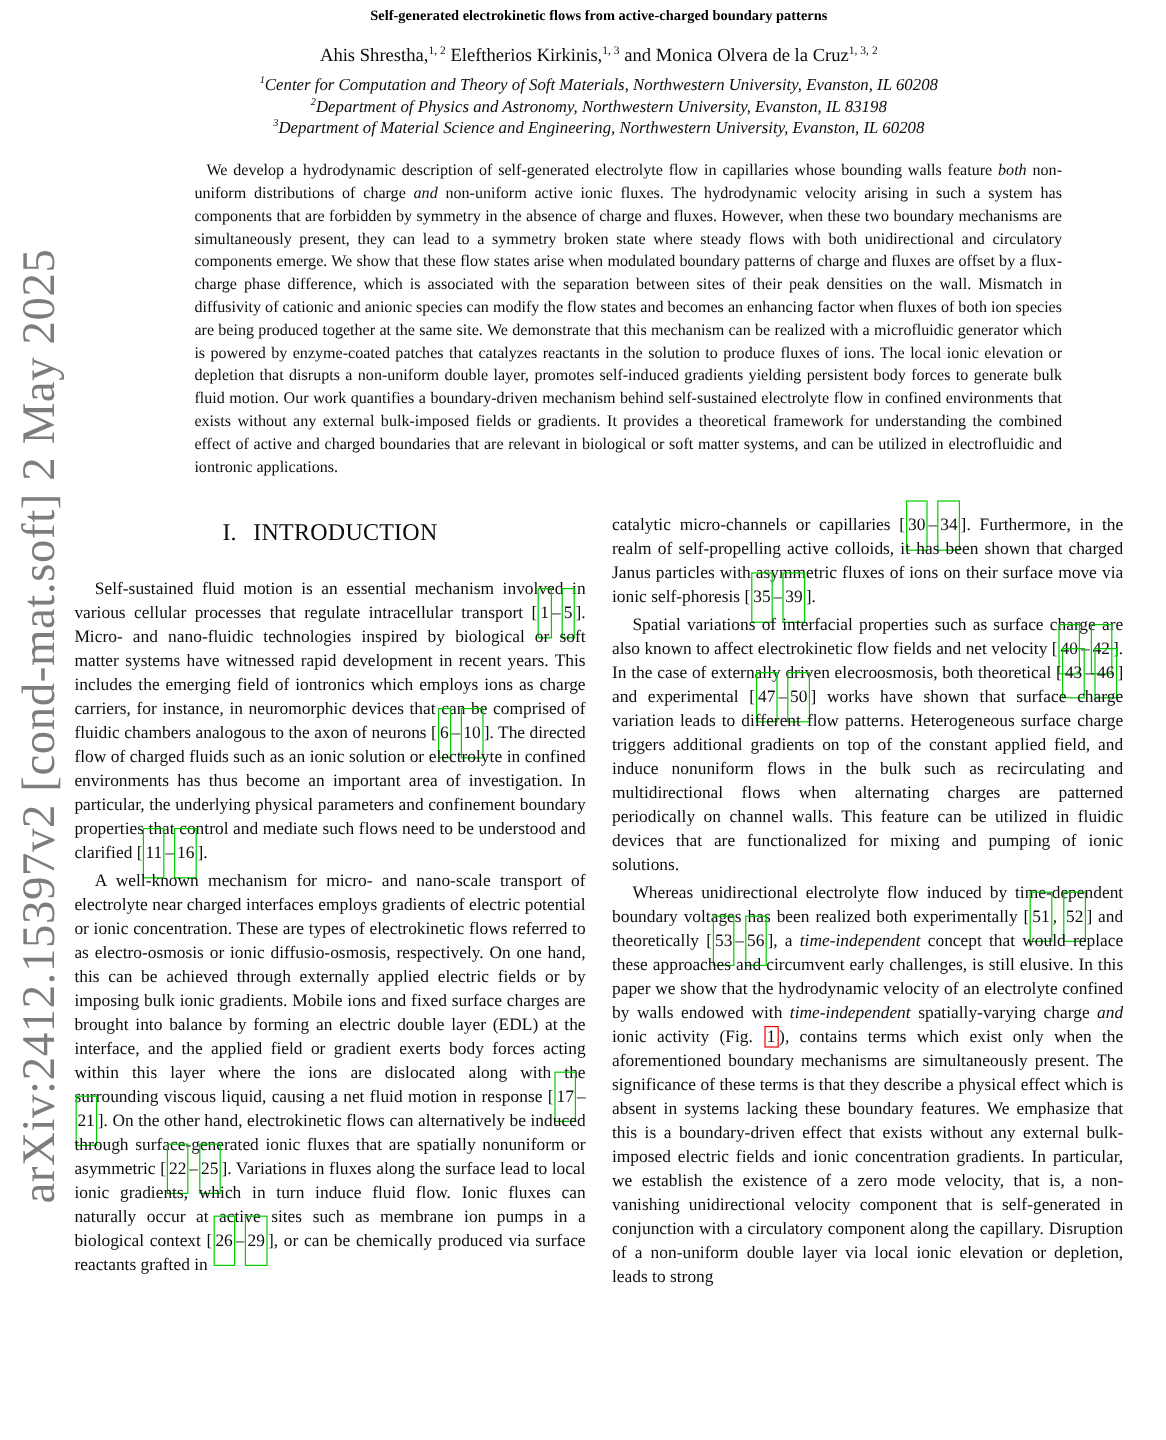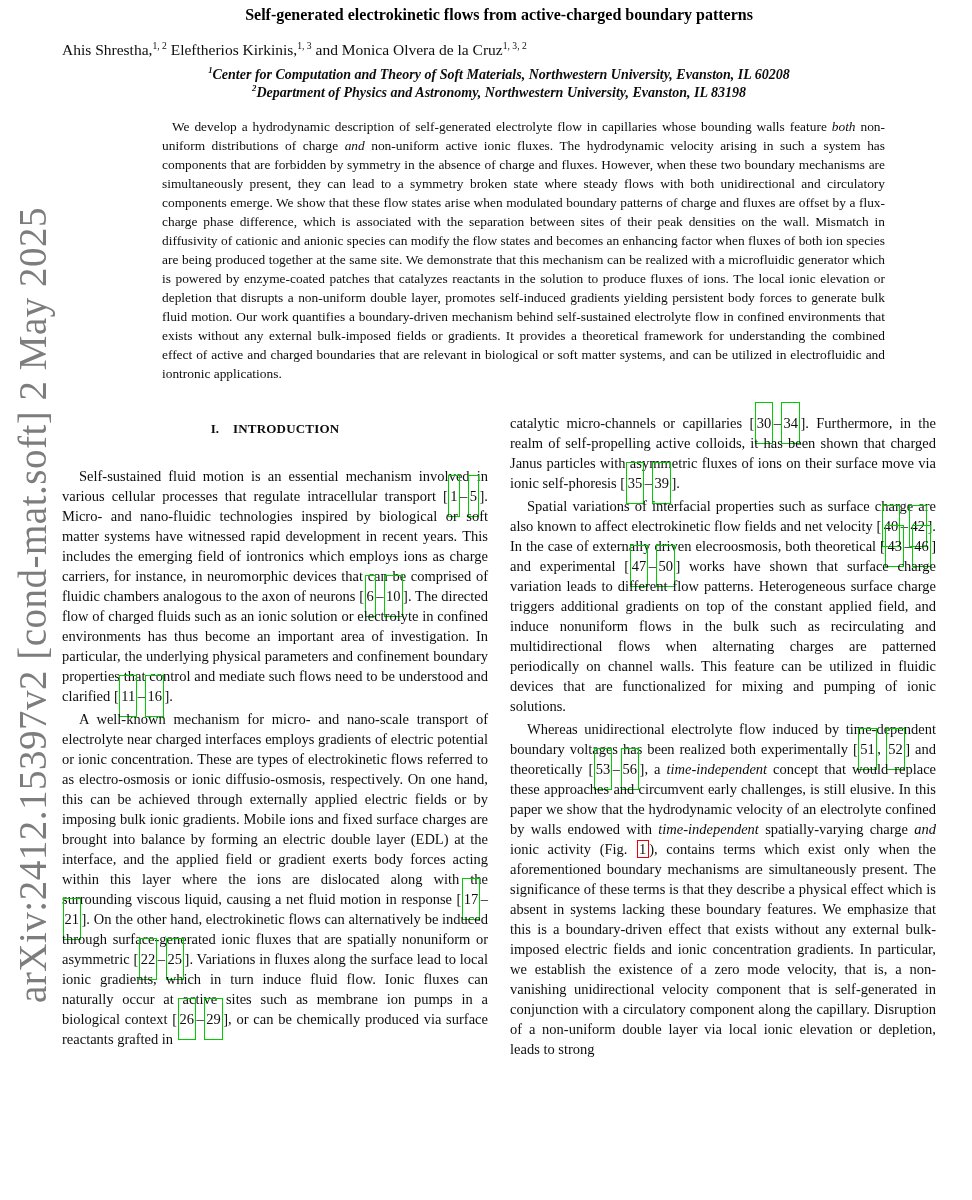--- a/index.html
+++ b/index.html
@@ -10,38 +10,38 @@
     -webkit-hyphens:auto; hyphens:auto;
   }
   .watermark {
     position:absolute; left:-417px; top:582px; width:900px; height:46px;
     transform:rotate(-90deg); transform-origin:center;
     text-align:center; white-space:nowrap;
     font-size:39px; color:var(--wmark,#7d7d7d); letter-spacing:0.5px;
   }
   .title {
     margin:6px 36px 14px 62px; text-align:center;
-    font-size:16px; font-weight:bold; color:#000;
+    font-size:12px; font-weight:bold; color:#000;
   }
   .authors {
-    margin:17px 36px 0 62px; text-align:left; font-size:15.5px;
+    margin:17px 36px 0 62px; text-align:center; font-size:15.5px;
   }
   .affils { margin:7px 36px 0 62px; font-size:14px; }
-  .affils .para { margin:0; text-align:center; font-style:italic; line-height:18px; text-indent:0;font-weight:bold; }
+  .affils .para { margin:0; text-align:center; font-style:italic; line-height:18px; text-indent:0; }
   .abstract {
     margin:15px 87px 0 162px; font-size:13.4px; line-height:19px;
   }
   .abstract .para { margin:0; text-align:justify; }
   .abstract .ind { text-indent:10px;margin-top:12px; }
   .columns {
     display:flex; gap:22px; margin:30px 36px 0 62px;
     font-size:14.5px; line-height:20px;
   }
   .col { flex:1; min-width:0; }
-  .sec-heading { text-align:center; font-weight:bold; margin:6px 0 27px 0; font-size:13px; }
+  .sec-heading { text-align:center; font-weight:normal; margin:6px 0 27px 0; font-size:20px; }
   .sec-heading .sec-title { margin-left:14px; letter-spacing:0.2px; }
   .col .para { margin:0 0 3px 0; text-align:justify; }
   .ind { text-indent:17px; }
   .it { font-style:italic; }
   .sup { vertical-align:super; font-size:62%; line-height:0; }
   .cite-box {
     border:1.5px solid var(--cite,#00cc00); padding:12px 1px; margin:0 0.5px;
     line-height:1;
   }
   .fig-box {
@@ -56,20 +56,21 @@
 
   <div class="watermark">arXiv:2412.15397v2  [cond-mat.soft]  2 May 2025</div>
 
   <div class="title">Self-generated electrokinetic flows from active-charged boundary patterns</div>
 
   <div class="authors"><span>Ahis Shrestha,</span><span class="sup">1, 2</span><span> Eleftherios Kirkinis,</span><span class="sup">1, 3</span><span> and Monica Olvera de la Cruz</span><span class="sup">1, 3, 2</span></div>
 
   <div class="affils">
       <p class="para"><span class="sup">1</span><span>Center for Computation and Theory of Soft Materials, Northwestern University, Evanston, IL 60208</span></p>
       <p class="para"><span class="sup">2</span><span>Department of Physics and Astronomy, Northwestern University, Evanston, IL 83198</span></p>
+      <p class="para"><span class="sup">3</span><span>Department of Material Science and Engineering, Northwestern University, Evanston, IL 60208</span></p>
     </div>
 
   <div class="abstract">
       <p class="para ind"><span>We develop a hydrodynamic description of self-generated electrolyte flow in capillaries whose bounding walls feature </span><span class="it">both</span><span> non-uniform distributions of charge </span><span class="it">and</span><span> non-uniform active ionic fluxes. The hydrodynamic velocity arising in such a system has components that are forbidden by symmetry in the absence of charge and fluxes. However, when these two boundary mechanisms are simultaneously present, they can lead to a symmetry broken state where steady flows with both unidirectional and circulatory components emerge. We show that these flow states arise when modulated boundary patterns of charge and fluxes are offset by a flux-charge phase difference, which is associated with the separation between sites of their peak densities on the wall. Mismatch in diffusivity of cationic and anionic species can modify the flow states and becomes an enhancing factor when fluxes of both ion species are being produced together at the same site. We demonstrate that this mechanism can be realized with a microfluidic generator which is powered by enzyme-coated patches that catalyzes reactants in the solution to produce fluxes of ions. The local ionic elevation or depletion that disrupts a non-uniform double layer, promotes self-induced gradients yielding persistent body forces to generate bulk fluid motion. Our work quantifies a boundary-driven mechanism behind self-sustained electrolyte flow in confined environments that exists without any external bulk-imposed fields or gradients. It provides a theoretical framework for understanding the combined effect of active and charged boundaries that are relevant in biological or soft matter systems, and can be utilized in electrofluidic and iontronic applications.</span></p>
     </div>
 
   <div class="columns">
     <div class="col">
       <div class="sec-heading">
         <span class="sec-num">I.</span><span class="sec-title">INTRODUCTION</span>

